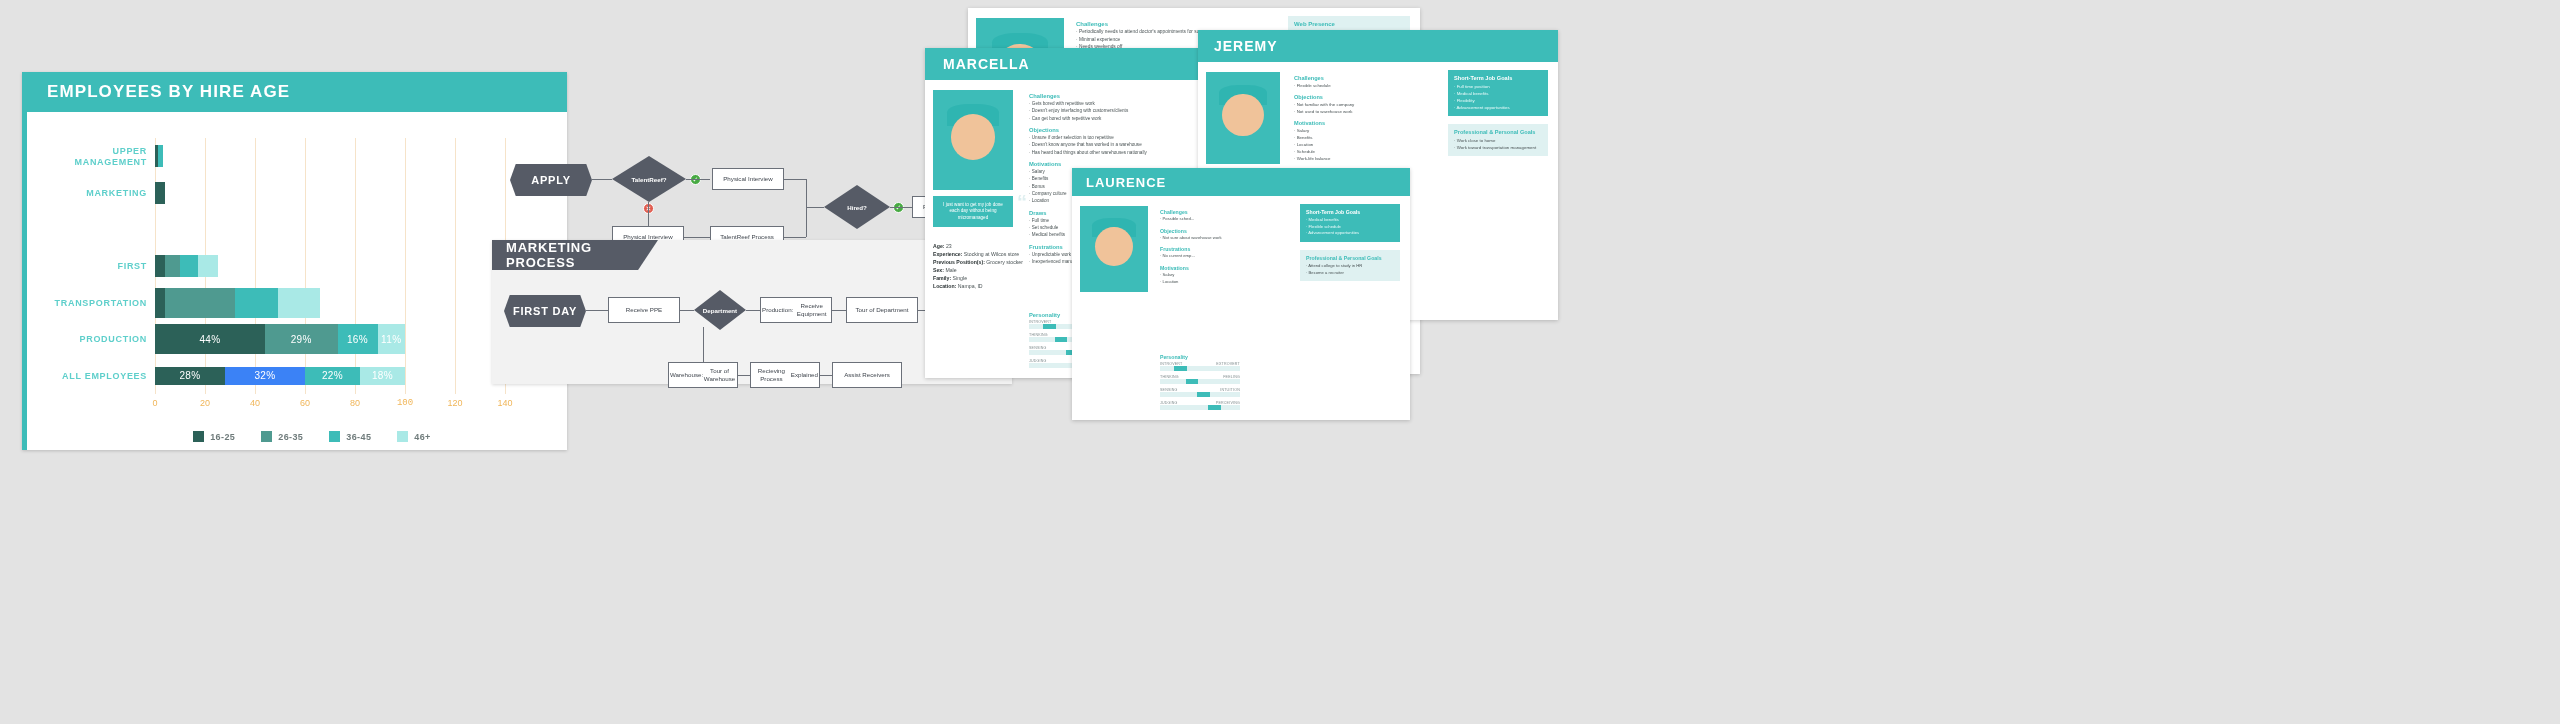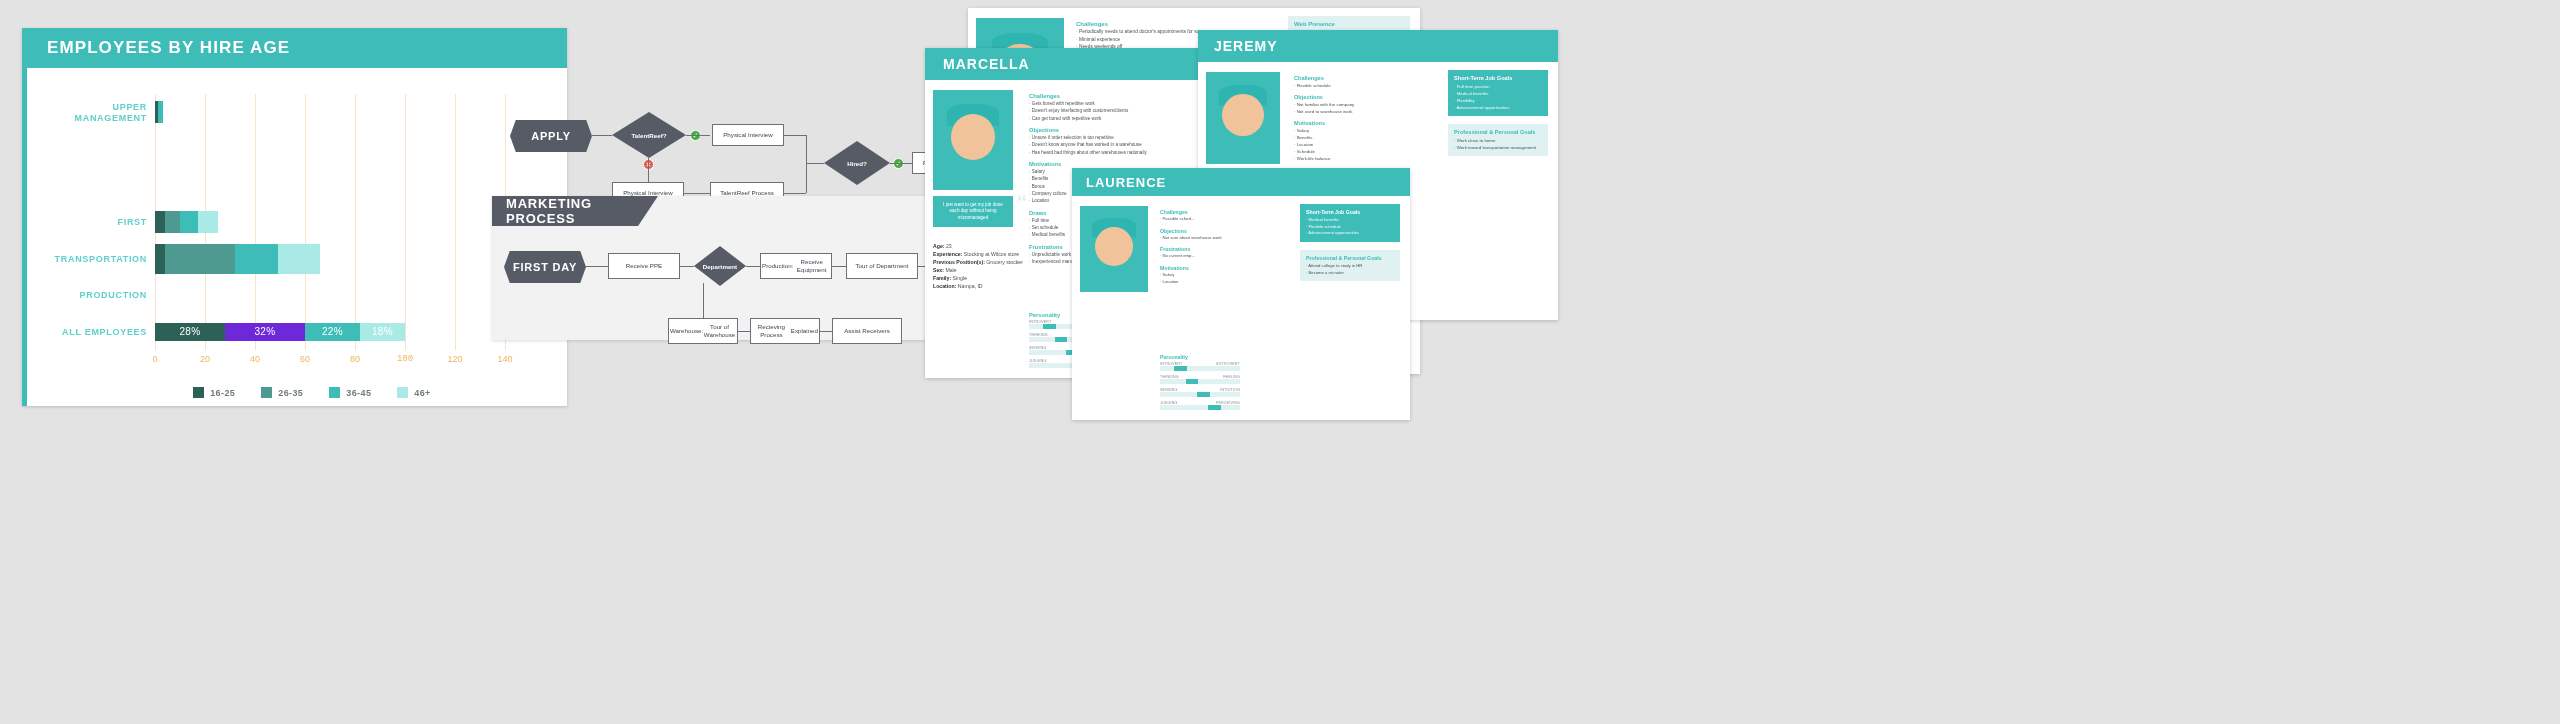--- a/index.html
+++ b/index.html
@@ -1,18 +1,18 @@
 <!DOCTYPE html>
 <html><head>
 <meta charset="utf-8">
 <style>
   html,body{margin:0;padding:0;background:#e3e3e3;}
   body{width:2560px;height:724px;position:relative;overflow:hidden;
        font-family:"Liberation Sans", sans-serif;}
-  .abs{position:absolute;}
+  .abs{position:absolute;margin-top:44px;}
 
   
   #chart-card{left:22px;top:28px;width:540px;height:378px;background:#ffffff;
      border-left:5px solid #3dbcb8;box-shadow:0 1px 3px rgba(0,0,0,.18);}
   #chart-header{height:40px;background:#3dbcb8;display:flex;align-items:center;padding-left:20px;}
   #chart-title{color:#fff;font-size:17px;letter-spacing:1.1px;font-weight:bold;}
   #chart-body{position:relative;height:338px;}
   .grid-line{position:absolute;top:26px;bottom:56px;width:1px;background:#f6e3c9;}
   .chart-rows{position:absolute;left:0;right:0;top:26px;bottom:56px;}
   .crow{position:relative;height:100%;}
@@ -94,46 +94,58 @@
         <div class="grid-line" style="left: 478px;"></div>
       </div>
     <div class="chart-rows" id="chart-rows">
         <div class="crow" style="position: absolute; left: 0px; right: 0px; top: 0%; height: 14.2857%;">
           <div class="cat-label" style="right: 420px; width: 110px;">UPPER MANAGEMENT</div>
           <div class="bar-wrap" style="left: 128px; top: 50%; transform: translateY(-50%); height: 22px;">
             <div class="seg" style="width: 2.5px; background: rgb(44, 97, 88);"></div>
             <div class="seg" style="width: 5px; background: rgb(61, 188, 184);"></div>
           </div>
         </div>
+        <div class="crow" style="position: absolute; left: 0px; right: 0px; top: 14.2857%; height: 14.2857%;">
+          <div class="cat-label" style="right: 420px; width: 110px;">MARKETING</div>
+          <div class="bar-wrap" style="left: 128px; top: 50%; transform: translateY(-50%); height: 22px;">
+            <div class="seg" style="width: 10px; background: rgb(44, 97, 88);"></div>
+          </div>
+        </div>
         <div class="crow" style="position: absolute; left: 0px; right: 0px; top: 42.8571%; height: 14.2857%;">
           <div class="cat-label" style="right: 420px; width: 110px;">FIRST</div>
           <div class="bar-wrap" style="left: 128px; top: 50%; transform: translateY(-50%); height: 22px;">
             <div class="seg" style="width: 10px; background: rgb(44, 97, 88);"></div>
             <div class="seg" style="width: 15px; background: rgb(79, 154, 144);"></div>
             <div class="seg" style="width: 17.5px; background: rgb(61, 188, 184);"></div>
             <div class="seg" style="width: 20px; background: rgb(169, 233, 230);"></div>
           </div>
         </div>
         <div class="crow" style="position: absolute; left: 0px; right: 0px; top: 57.1429%; height: 14.2857%;">
           <div class="cat-label" style="right: 420px; width: 110px;">TRANSPORTATION</div>
           <div class="bar-wrap" style="left: 128px; top: 50%; transform: translateY(-50%); height: 30px;">
             <div class="seg" style="width: 10px; background: rgb(44, 97, 88);"></div>
             <div class="seg" style="width: 70px; background: rgb(79, 154, 144);"></div>
             <div class="seg" style="width: 42.5px; background: rgb(61, 188, 184);"></div>
             <div class="seg" style="width: 42.5px; background: rgb(169, 233, 230);"></div>
           </div>
         </div>
         <div class="crow" style="position: absolute; left: 0px; right: 0px; top: 71.4286%; height: 14.2857%;">
           <div class="cat-label" style="right: 420px; width: 110px;">PRODUCTION</div>
+          <div class="bar-wrap" style="left: 128px; top: 50%; transform: translateY(-50%); height: 30px;">
+            <div class="seg" style="width: 110px; background: rgb(44, 97, 88);">44%</div>
+            <div class="seg" style="width: 72.5px; background: rgb(79, 154, 144);">29%</div>
+            <div class="seg" style="width: 40px; background: rgb(61, 188, 184);">16%</div>
+            <div class="seg" style="width: 27.5px; background: rgb(169, 233, 230);">11%</div>
+          </div>
         </div>
         <div class="crow" style="position: absolute; left: 0px; right: 0px; top: 85.7143%; height: 14.2857%;">
           <div class="cat-label" style="right: 420px; width: 110px;">ALL EMPLOYEES</div>
           <div class="bar-wrap" style="left: 128px; top: 50%; transform: translateY(-50%); height: 18px;">
             <div class="seg" style="width: 70px; background: rgb(44, 97, 88);">28%</div>
-            <div class="seg" style="width: 80px; background: #6d28d9;">32%</div>
+            <div class="seg" style="width: 80px; background: #3b82f6;">32%</div>
             <div class="seg" style="width: 55px; background: rgb(61, 188, 184);">22%</div>
             <div class="seg" style="width: 45px; background: rgb(169, 233, 230);">18%</div>
           </div>
         </div>
       </div>
     <div class="axis" id="x-axis" style="top: 282px;">
         <div class="tick" style="left: 128px; top: 4px;">0</div>
         <div class="tick" style="left: 178px; top: 4px;">20</div>
         <div class="tick" style="left: 228px; top: 4px;">40</div>
         <div class="tick" style="left: 278px; top: 4px;">60</div>

